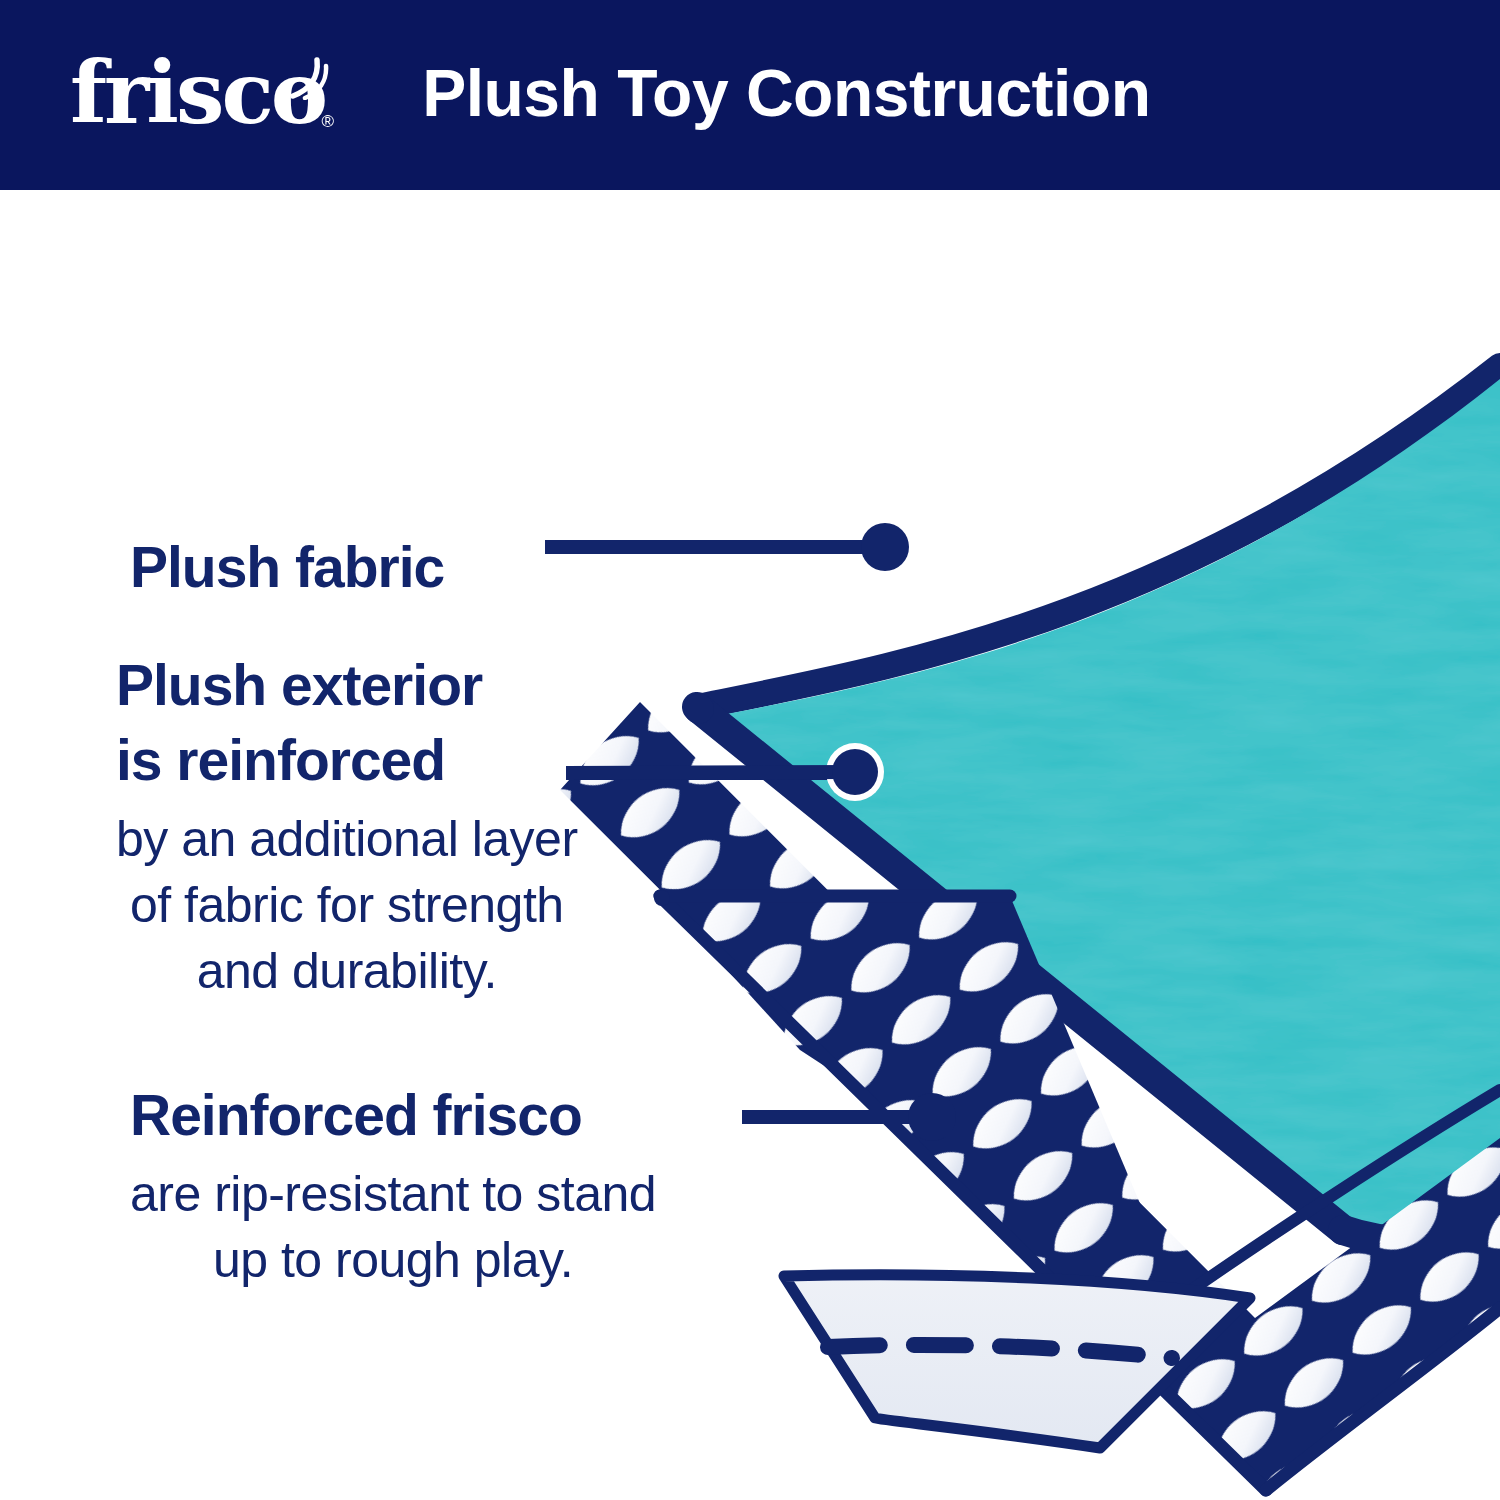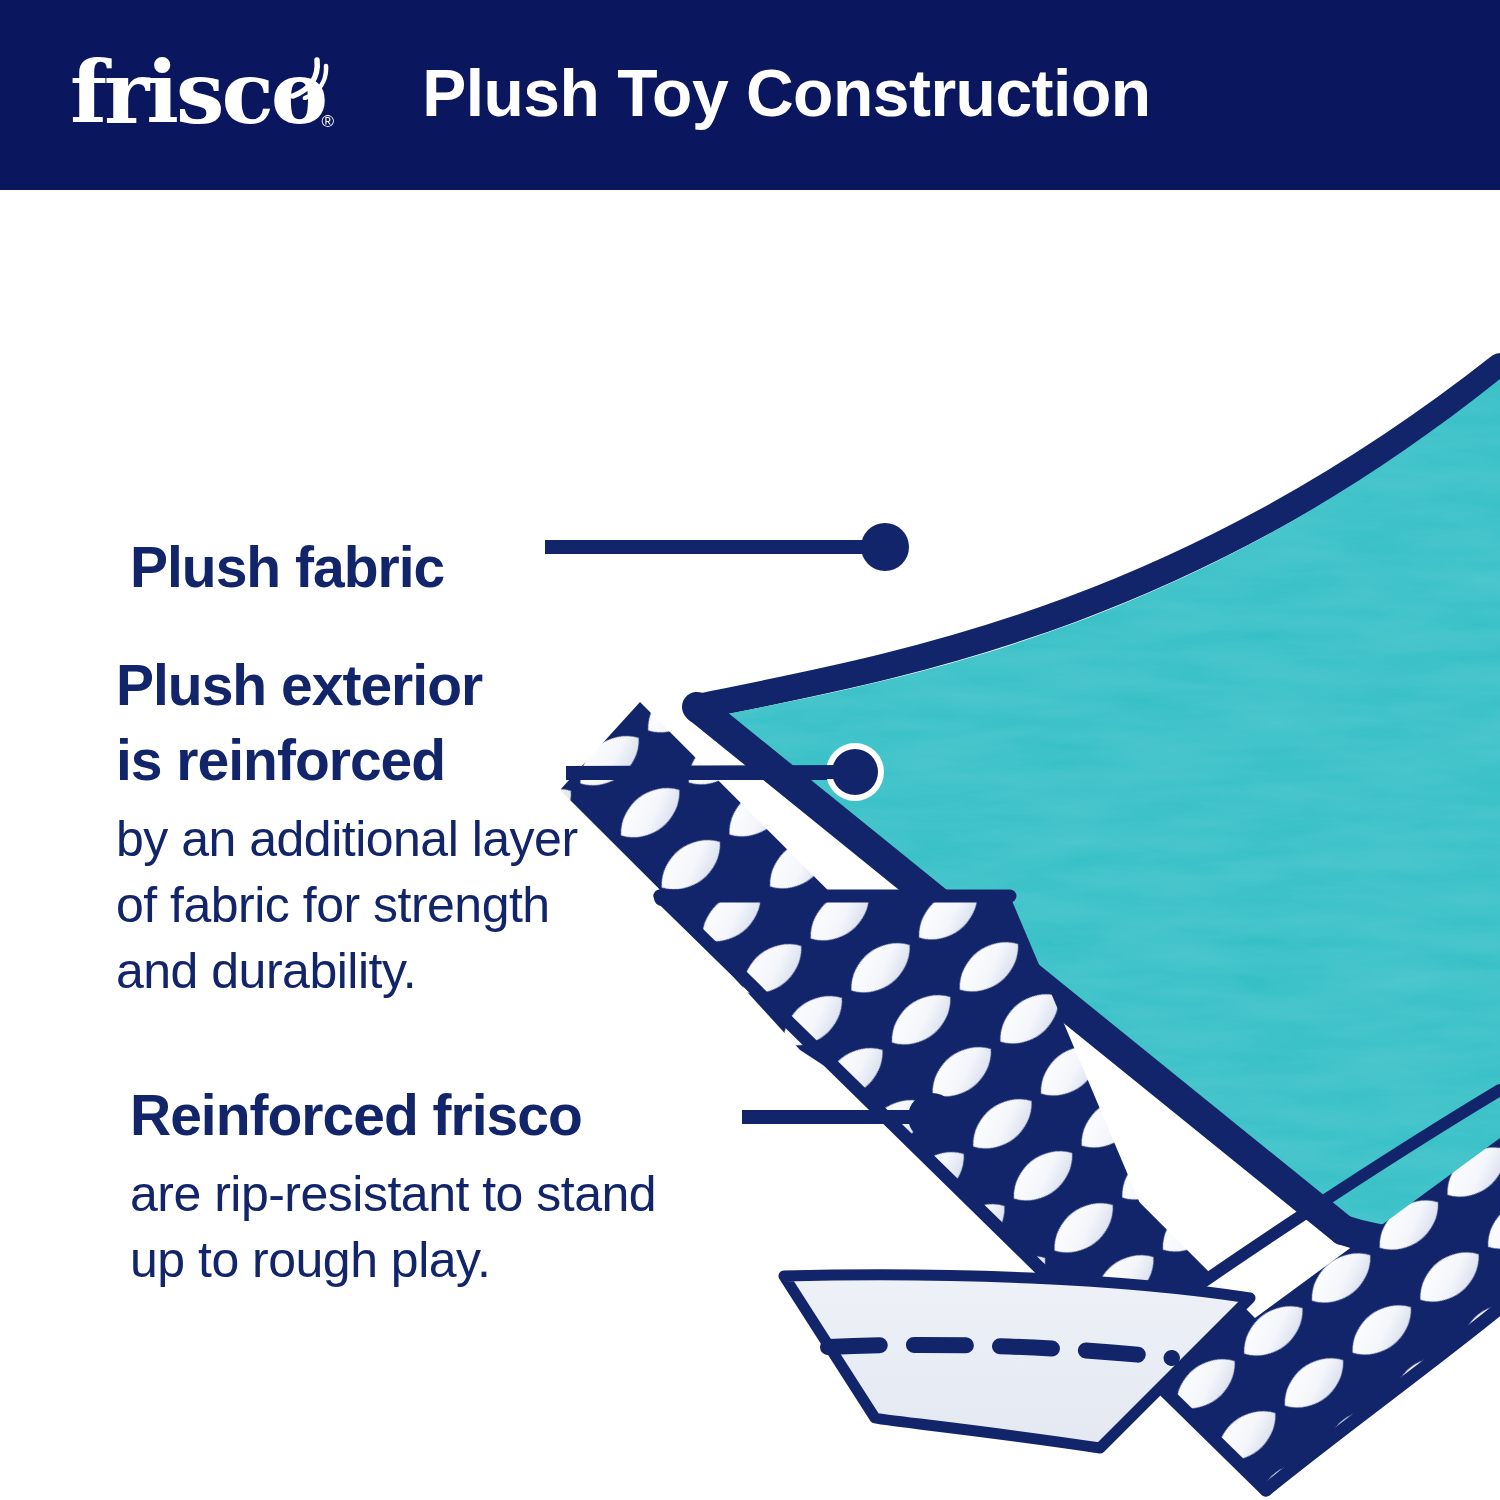--- a/index.html
+++ b/index.html
@@ -101,20 +101,21 @@
   }
   .callout .body {
     font-family: "Liberation Sans", sans-serif;
     font-weight: 400;
     font-size: 50px;
     line-height: 1.32;
     letter-spacing: -0.5px;
     white-space: pre-line;
     color: #12256b;
     margin-top: 8px;
+    text-align: center;
   }
 
   #callout-plush-fabric { left: 130px; top: 505px; margin-top: 25px; }
   #callout-plush-exterior { left: 116px; top: 648px; }
   #callout-reinforced-seams { left: 130px; top: 1078px; }
 
   
   #leaders {
     position: absolute;
     left: 0;

